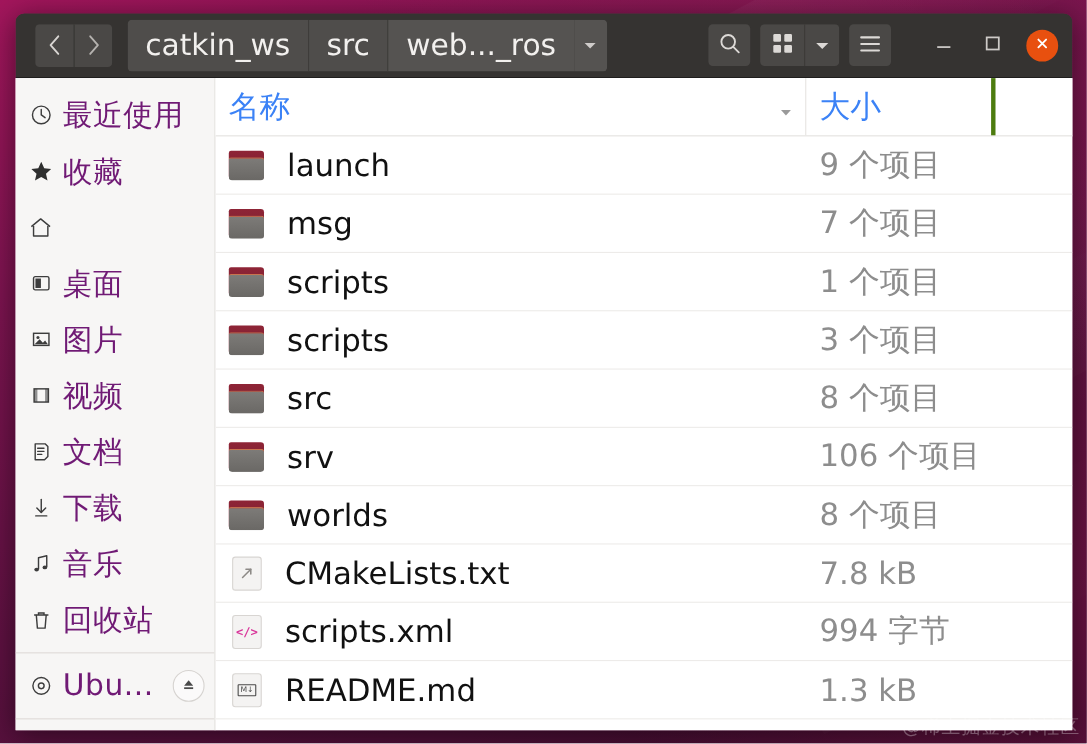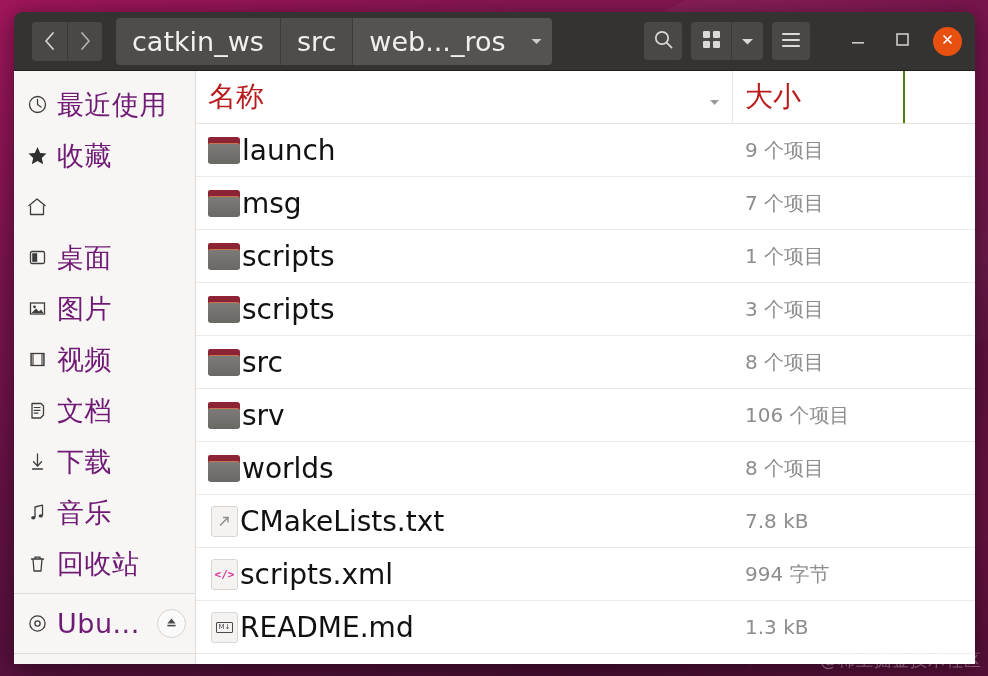--- a/index.html
+++ b/index.html
@@ -222,27 +222,27 @@
     display: flex;
     height: 53px;
     min-height: 53px;
     border-bottom: 1px solid #e3e1df;
     background: #ffffff;
   }
   .ch {
     display: flex;
     align-items: center;
     font-size: 28px;
-    color: #b91c1c;
+    color: #3b82f6;
     padding-left: 12px;
     cursor: pointer;
     position: relative;
   }
   .ch-name { flex: 1; min-width: 0; border-right: 1px solid #e6e4e2; }
-  .ch-size { width: 172px; min-width: 172px; border-right: 2px solid #4d7c0f; }
+  .ch-size { width: 172px; min-width: 172px; border-right: 4px solid #4d7c0f; }
   .ch-extra { width: 70px; min-width: 70px; }
   .sort-caret {
     position: absolute;
     right: 12px;
     top: 50%;
     transform: translateY(-50%);
   }
 
   .rows { flex: 1; overflow: hidden; }
   .row {
@@ -252,32 +252,32 @@
     border-bottom: 1px solid #edebe9;
     align-items: center;
     cursor: pointer;
   }
   .cell-name {
     flex: 1;
     min-width: 0;
     display: flex;
     align-items: center;
     padding-left: 12px;
-    gap: 2px;
+    gap: 21px;
   }
   .fname {
     font-size: 28px;
     color: #111111;
     white-space: nowrap;
     overflow: hidden;
   }
   .cell-size {
     width: 172px;
     min-width: 172px;
-    font-size: 20px;
+    font-size: 28px;
     color: #8d8d8d;
     padding-left: 12px;
     white-space: nowrap;
   }
   .cell-extra { width: 70px; min-width: 70px; }
 
   
   .ico { width: 32px; min-width: 32px; height: 30px; position: relative; }
   .folder-back {
     position: absolute;

